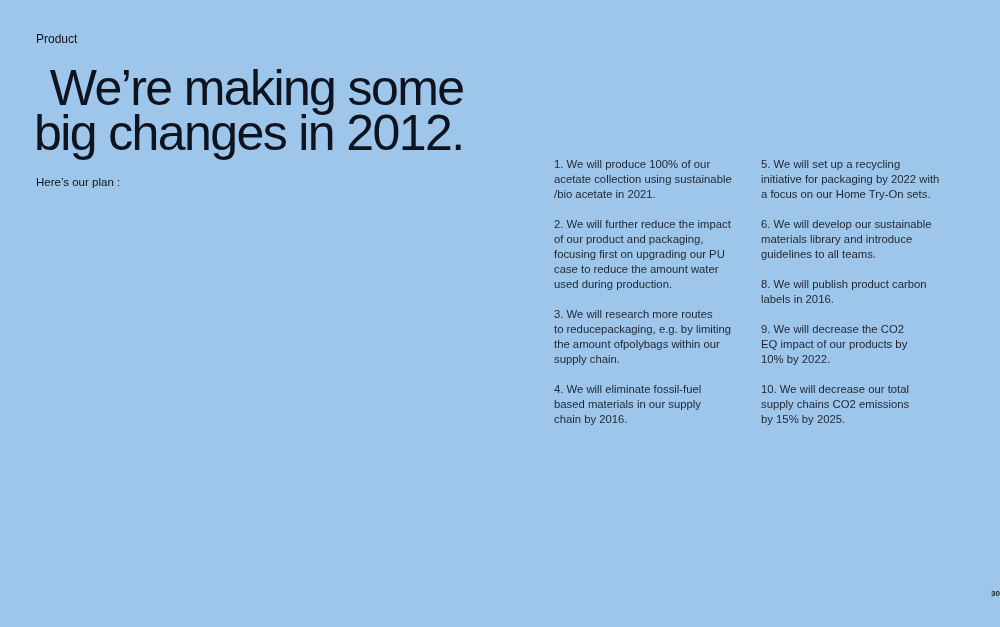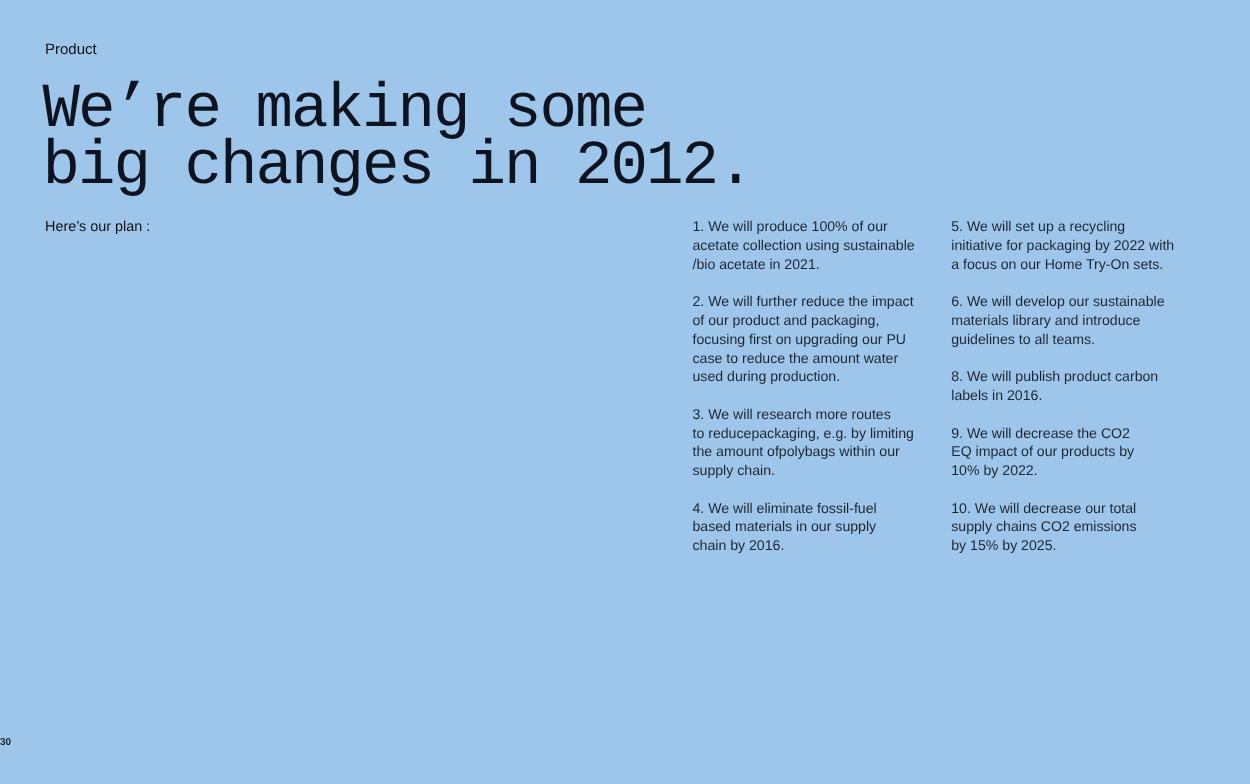--- a/index.html
+++ b/index.html
@@ -21,56 +21,57 @@
       top: 32px;
       font-size: 12px;
       font-family: Liberation Sans, sans-serif;
       color: #111;
     }
     .headline {
       position: absolute;
       left: 34px;
       top: 66px;
       margin: 0;
-      font-family: Liberation Mono, monospace;
+      font-family: Liberation Sans, sans-serif;
       font-weight: normal;
       font-size: 50px;
       line-height: 45px;
       letter-spacing: -1.6px;
       color: #0e1320;
+      text-align: right;
     }
     .headline span { display: block; }
     .plan-label {
       position: absolute;
       left: 36px;
       top: 176px;
       font-size: 11.5px;
       color: #111;
       text-align: right;
     }
     .col {
       position: absolute;
-      top: 175px;
+      top: 157px;
       width: 200px;
       font-size: 11.3px;
       line-height: 15px;
       color: #1f2530;
     }
     .col.left { left: 554px; }
     .col.right { left: 761px; }
     .item {
       margin: 0 0 15px 0;
       white-space: pre-line;
     }
     .page-number {
       position: absolute;
       left: 0;
       width: 1000px;
       top: 589px;
-      text-align: left;
+      text-align: right;
       font-size: 8px;
       font-weight: bold;
       color: #1a1f2b;
     }
   </style>
 </head>
 <body>
 
 <div class="section-label">Product</div>
 

